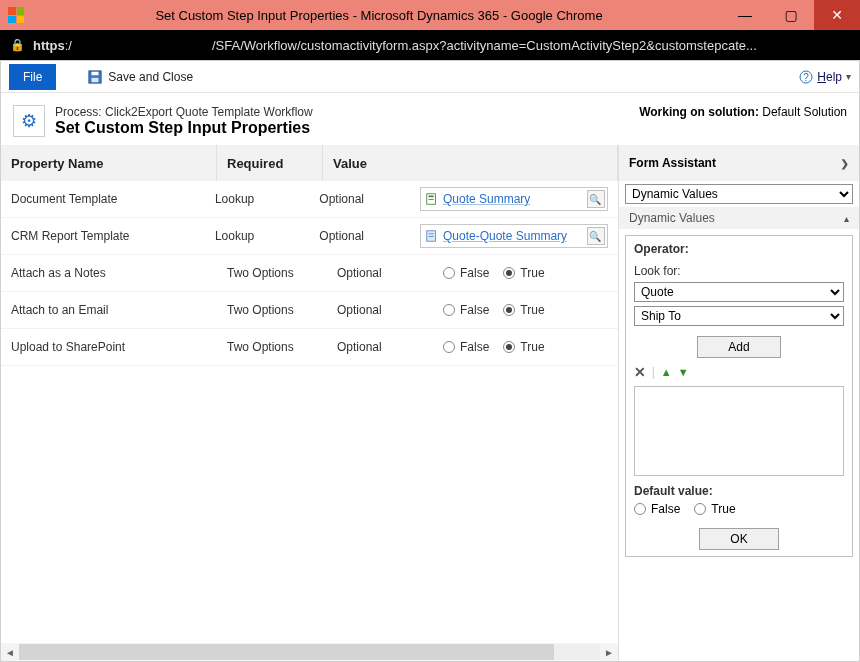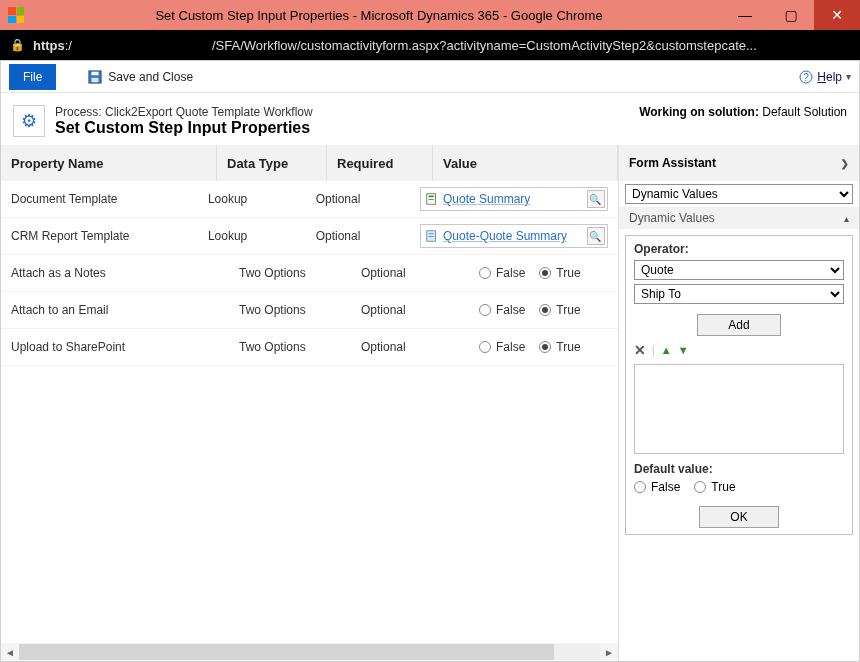--- a/index.html
+++ b/index.html
@@ -31,21 +31,21 @@
 .working-on b { font-weight:700; }
 .main-split { display:flex; flex:1; overflow:hidden; }
 .left-pane { flex:1; display:flex; flex-direction:column; overflow:hidden; }
 .grid-header { display:flex; background:#f2f2f2; height:36px; align-items:center; }
 .col-h { padding: 0 10px; font-size:13px; font-weight:600; color:#222; border-right:1px solid #e0e0e0; height:100%; display:flex; align-items:center; }
 .col-name { width:216px; }
 .col-type { width:110px; }
 .col-req { width:106px; }
 .col-val { flex:1; }
 .grid-body { flex:1; overflow:hidden; }
-.row { display:flex; height:37px; align-items:center; border-bottom:1px solid #f2f2f2;gap:12px; }
+.row { display:flex; height:37px; align-items:center; border-bottom:1px solid #f2f2f2; }
 .cell { padding: 0 10px; font-size:12px; color:#333; }
 .lookup-field { display:flex; align-items:center; border:1px solid #c8c8c8; height:24px; padding: 0 2px 0 4px; gap:4px; width: 188px; }
 .lookup-field .lk-icon { width:14px; height:14px; }
 .lookup-field .lk-text { color:#2a6fc9; font-size:12px; flex:1; white-space:nowrap; overflow:hidden; text-decoration: underline; text-decoration-color: #a5c2e0; }
 .lookup-field .lk-search { width:18px; height:18px; border:1px solid #c0c0c0; display:flex; align-items:center; justify-content:center; font-size:10px; color:#2a6fc9; background:#f5f5f5; }
 .radio-group { display:flex; gap:14px; align-items:center; }
 .radio-opt { display:flex; align-items:center; gap:5px; }
 .radio { width:12px; height:12px; border-radius:50%; border:1px solid #888; display:inline-flex; align-items:center; justify-content:center; }
 .radio.checked::after { content:''; width:6px; height:6px; border-radius:50%; background:#444; }
 .hscroll { height:18px; background:#f4f4f4; display:flex; align-items:center; }
@@ -127,21 +127,20 @@
       </div>
       <div class="working-on">
         <b>Working on solution:</b> <span>Default Solution</span>
       </div>
     </div>
 
     <div class="main-split">
       <div class="left-pane">
         <div class="grid-header">
           <div class="col-h col-name">Property Name</div>
-          <div class="col-h col-type">Data Type</div>
           <div class="col-h col-req">Required</div>
           <div class="col-h col-val">Value</div>
         </div>
         <div class="grid-body" id="grid-body">
             <div class="row">
               <div class="cell col-name">Document Template</div>
               <div class="cell col-type">Lookup</div>
               <div class="cell col-req">Optional</div>
               <div class="cell col-val">
                 <div class="lookup-field">
@@ -241,20 +240,21 @@
           <select>
             <option>Dynamic Values</option>
           </select>
         </div>
         <div class="fa-subheader">
           <span>Dynamic Values</span>
           <span class="chev">▴</span>
         </div>
         <div class="fa-body">
           <label>Operator:</label>
+          <label class="normal-label" style="margin-top:4px;">Look for:</label>
           <select><option>Quote</option></select>
           <select><option>Ship To</option></select>
           <button class="add-btn" style="margin-top:6px;">Add</button>
           <div class="fa-toolbar">
             <span class="x">✕</span>
             <span class="sep">|</span>
             <span class="arrow-up">▲</span>
             <span class="arrow-dn">▼</span>
           </div>
           <textarea class="fa-textarea" style=""></textarea>

